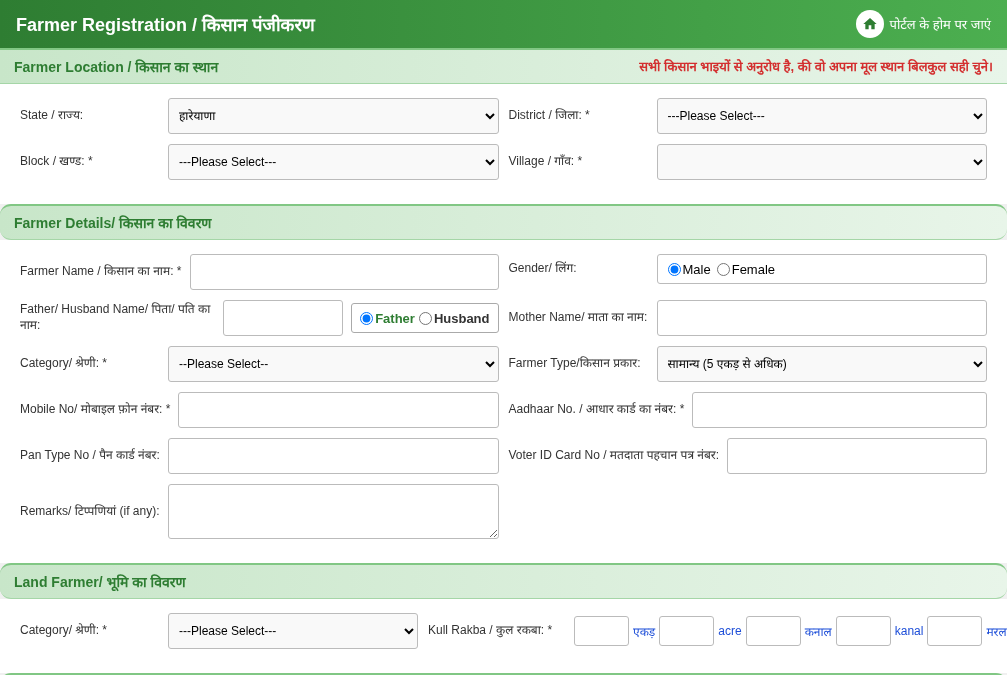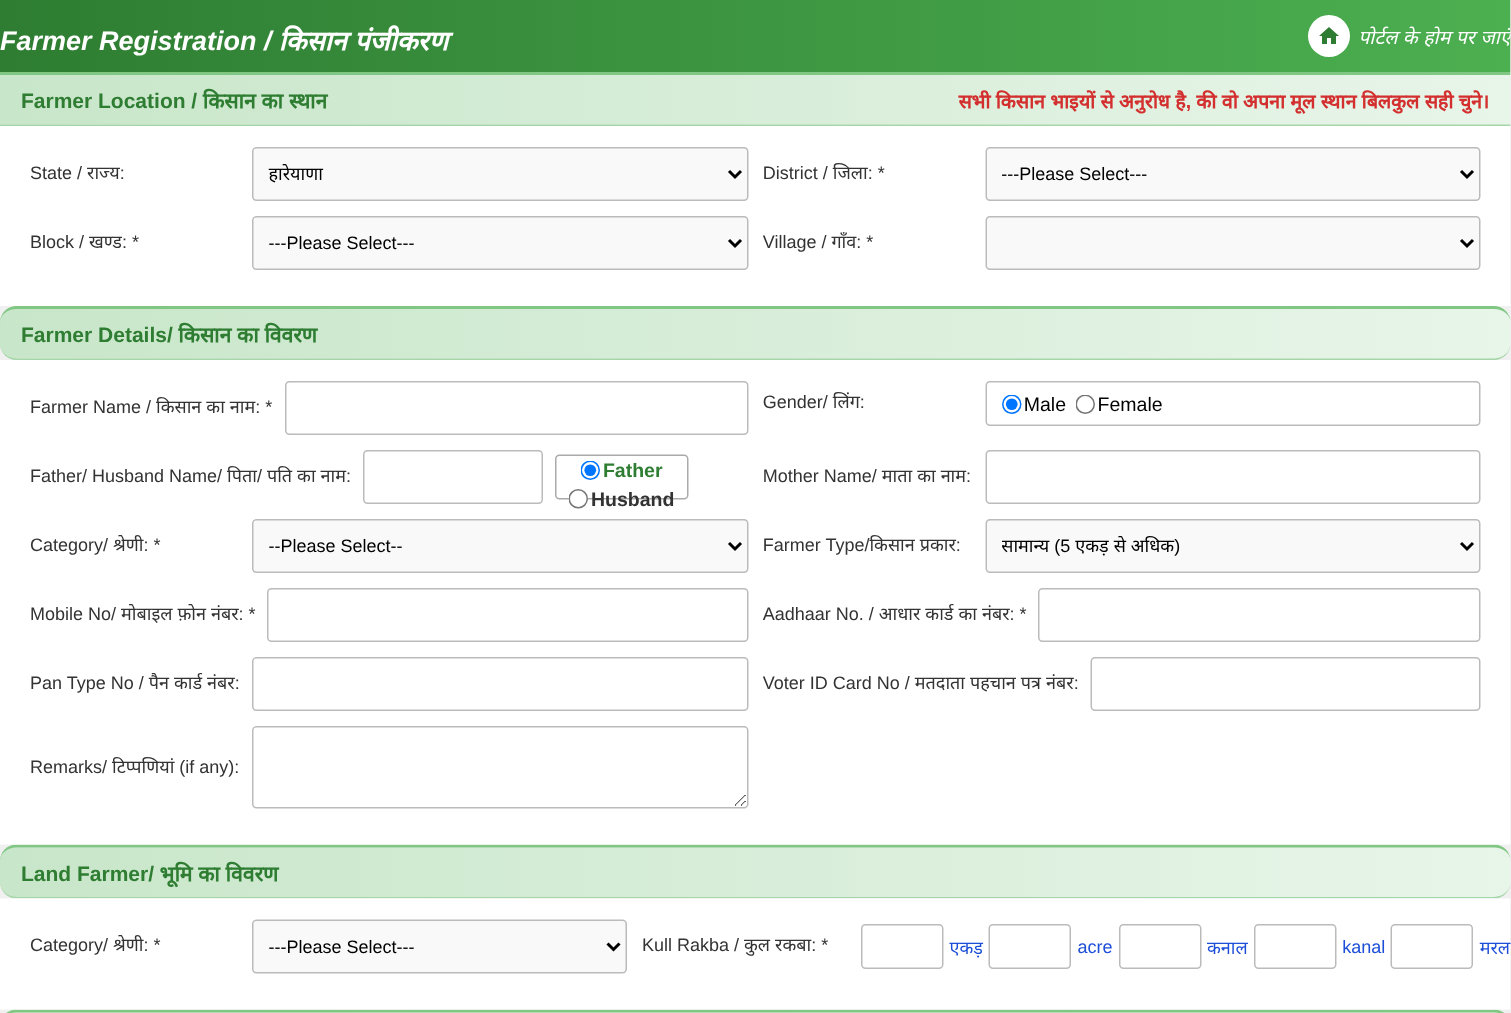--- a/index.html
+++ b/index.html
@@ -1,25 +1,24 @@
 <!DOCTYPE html>
 <html><head>
   <meta charset="utf-8">
   <style>
     * { box-sizing: border-box; margin: 0; padding: 0; }
     body { font-family: Arial, sans-serif; font-size: 13px; background: #f0f0f0; }
 
     .header {
       background: linear-gradient(to right, #2e7d32, #4caf50);
       color: white;
-      padding: 10px 0;
+      padding: 10px 16px;
       display: flex;
       justify-content: space-between;
-      align-items: flex-end;
-      font-style: italic;
+      align-items: center;
     }
     .header-title {
       font-size: 18px;
       font-weight: bold;
     }
     .home-link {
       display: flex;
       align-items: center;
       gap: 6px;
       color: white;
@@ -48,21 +47,21 @@
 
     .alert-text {
       color: #d32f2f;
       font-size: 13px;
       font-weight: bold;
     }
 
     .section-header-row {
       display: flex;
       justify-content: space-between;
-      align-items: flex-end;
+      align-items: flex-start;
       background: linear-gradient(to right, #c8e6c9, #e8f5e9);
       padding: 7px 14px;
       border-top: 2px solid #81c784;
       border-bottom: 1px solid #a5d6a7;
     }
 
     .form-section {
       background: white;
       padding: 14px 20px;
     }
@@ -151,21 +150,20 @@
       align-items: center;
       gap: 4px;
       border: 1px solid #aaa;
       border-radius: 3px;
       padding: 2px 8px;
       font-size: 13px;
       background: white;
       height: 30px;
       color: #2e7d32;
       font-weight: bold;
-      flex-direction: column;
     }
   </style>
 </head>
 <body>
 
 <div class="header">
   <span class="header-title">Farmer Registration / किसान पंजीकरण</span>
   <a class="home-link">
     <div class="home-icon">
       <svg viewBox="0 0 24 24" xmlns="http://www.w3.org/2000/svg">

